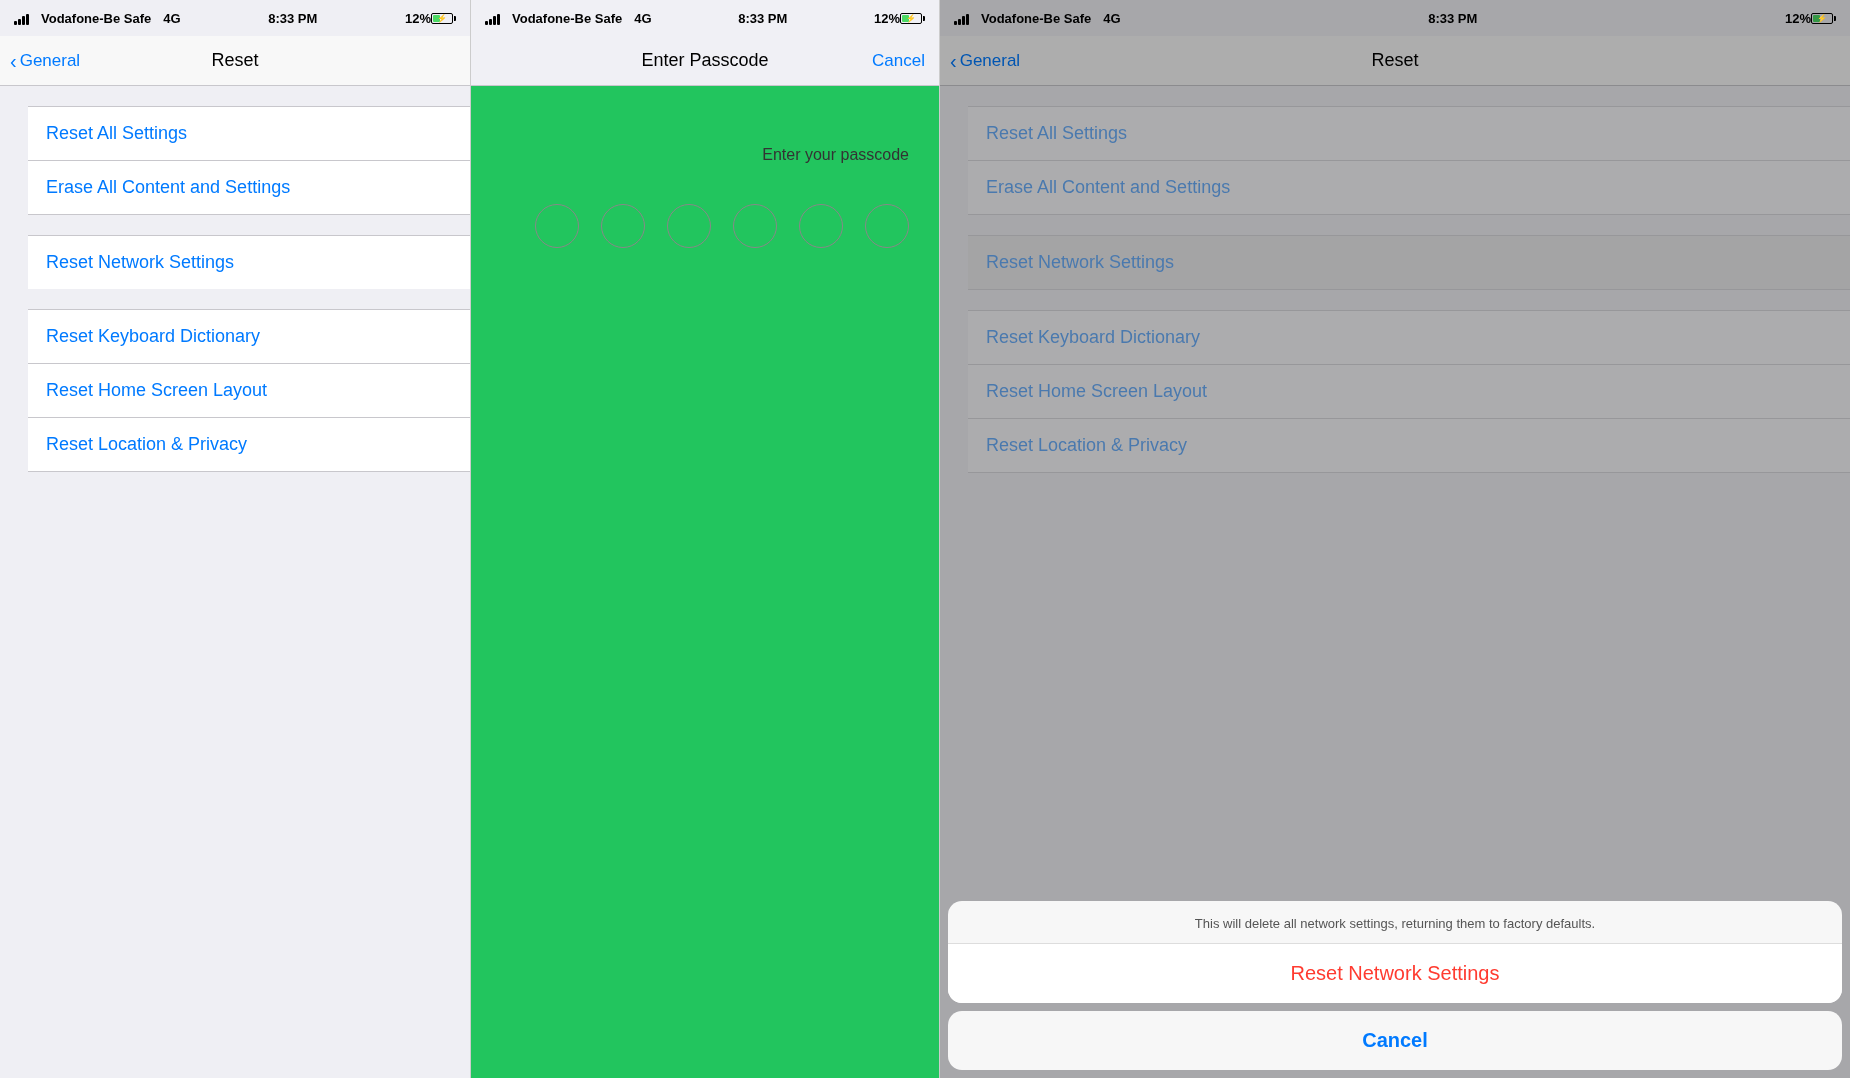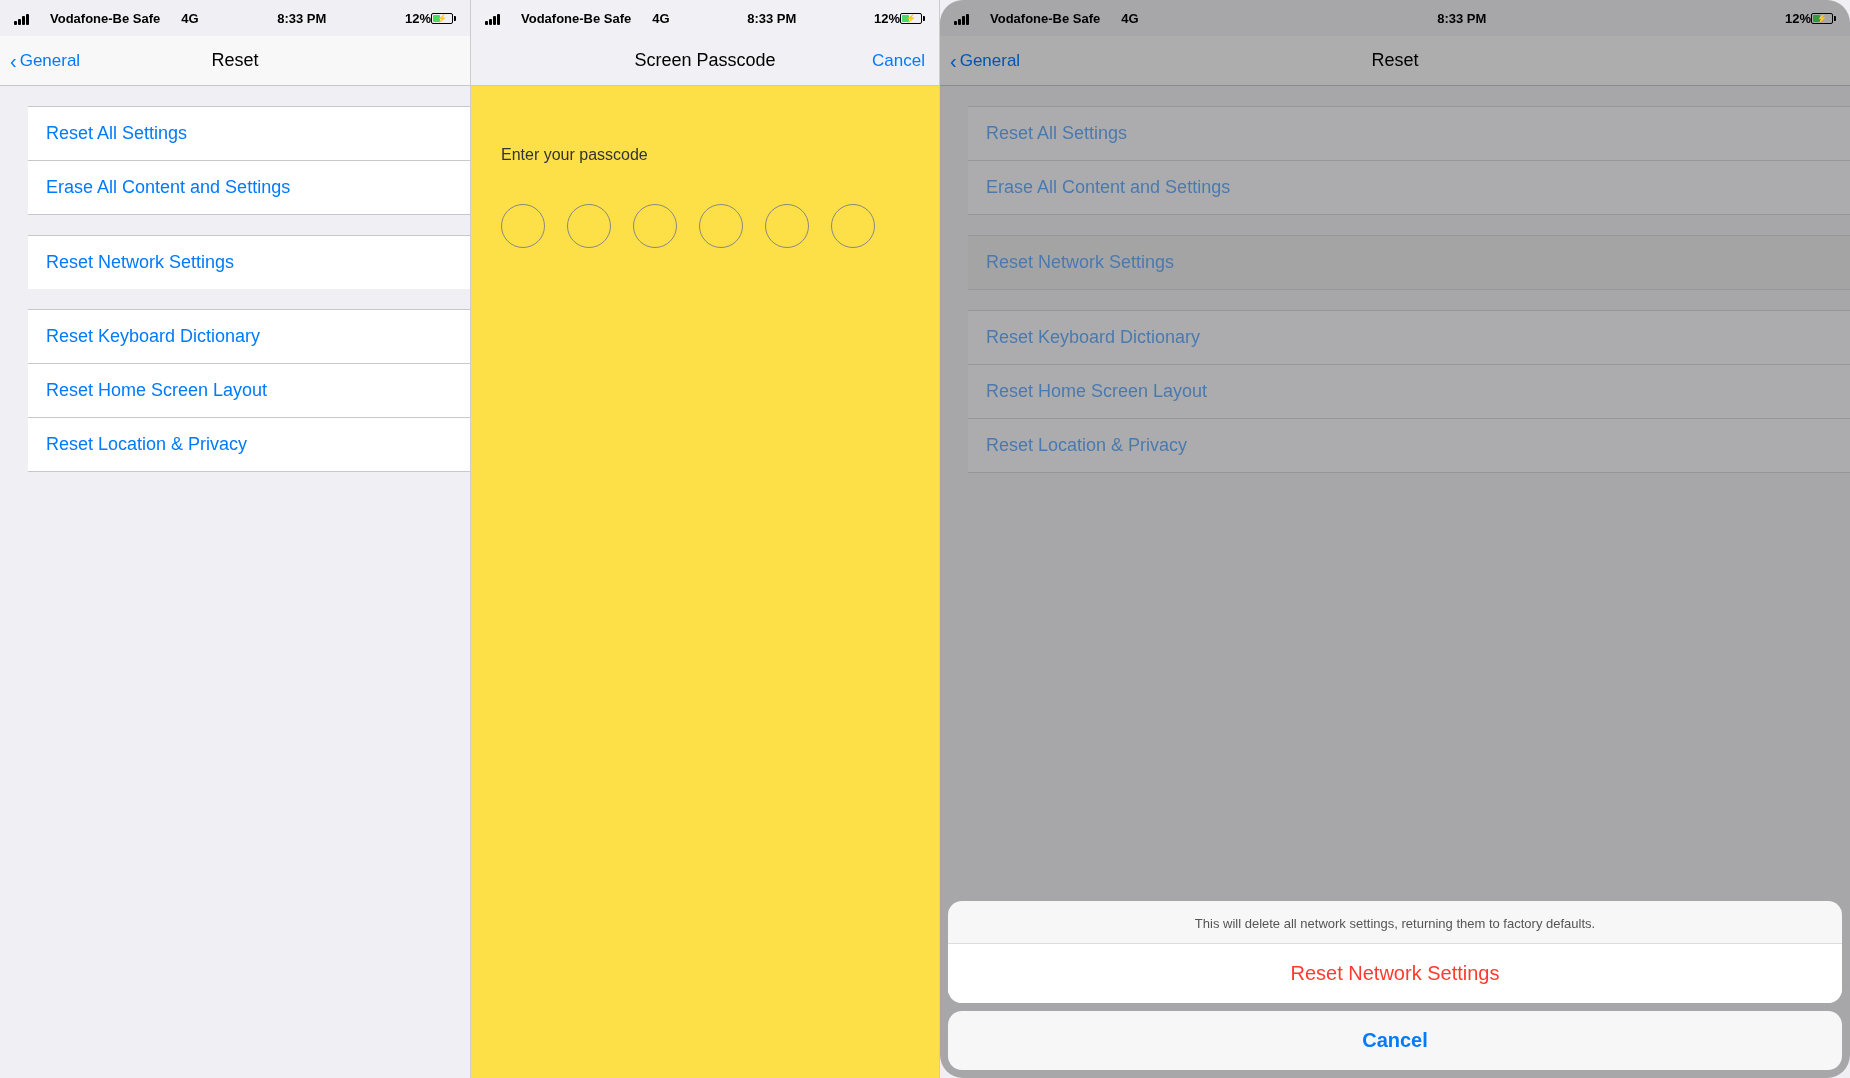--- a/index.html
+++ b/index.html
@@ -47,21 +47,21 @@
       display: flex;
       justify-content: space-between;
       align-items: center;
       padding: 4px 14px;
       height: 36px;
       background: inherit;
     }
     .status-bar-left {
       display: flex;
       align-items: center;
-      gap: 21px;
+      gap: 12px;
       font-size: 13px;
       font-weight: 600;
       color: #000;
     }
     .status-bar-right {
       display: flex;
       align-items: center;
       font-size: 13px;
       font-weight: 600;
       color: #000;
@@ -194,24 +194,24 @@
 
     
     .list-item.active-selected {
       background: #fff;
     }
 
     
     .passcode-container {
       display: flex;
       flex-direction: column;
-      align-items: flex-start;
+      align-items: flex-end;
       padding: 60px 30px 30px;
       flex: 1;
-      background: #fde047;
+      background: #22c55e;
     }
     .passcode-prompt {
       font-size: 16px;
       color: #333;
       margin-bottom: 40px;
       text-align: center;
     }
     .passcode-dots {
       display: flex;
       gap: 22px;
@@ -230,21 +230,20 @@
       position: absolute;
       bottom: 0;
       left: 0;
       right: 0;
       top: 0;
       background: rgba(0,0,0,0.3);
       display: flex;
       flex-direction: column;
       justify-content: flex-end;
       padding-bottom: 0;
-      border-radius: 23px;
     }
     .action-sheet {
       background: transparent;
       padding: 0 8px 8px;
     }
     .action-sheet-group {
       background: rgba(250,250,250,0.97);
       border-radius: 14px;
       overflow: hidden;
       margin-bottom: 8px;
@@ -376,21 +375,21 @@
         <div class="battery-body">
           <div class="battery-fill charging"></div>
           <span class="lightning-bolt">⚡</span>
         </div>
         <div class="battery-tip"></div>
       </div>
     </div>
   </div>
 
   <div class="nav-bar-center">
-    <span class="nav-title">Screen Passcode</span>
+    <span class="nav-title">Enter Passcode</span>
     <span class="nav-cancel">Cancel</span>
   </div>
 
   <div class="passcode-container">
     <div class="passcode-prompt">Enter your passcode</div>
     <div class="passcode-dots">
       <div class="passcode-dot"></div>
       <div class="passcode-dot"></div>
       <div class="passcode-dot"></div>
       <div class="passcode-dot"></div>

